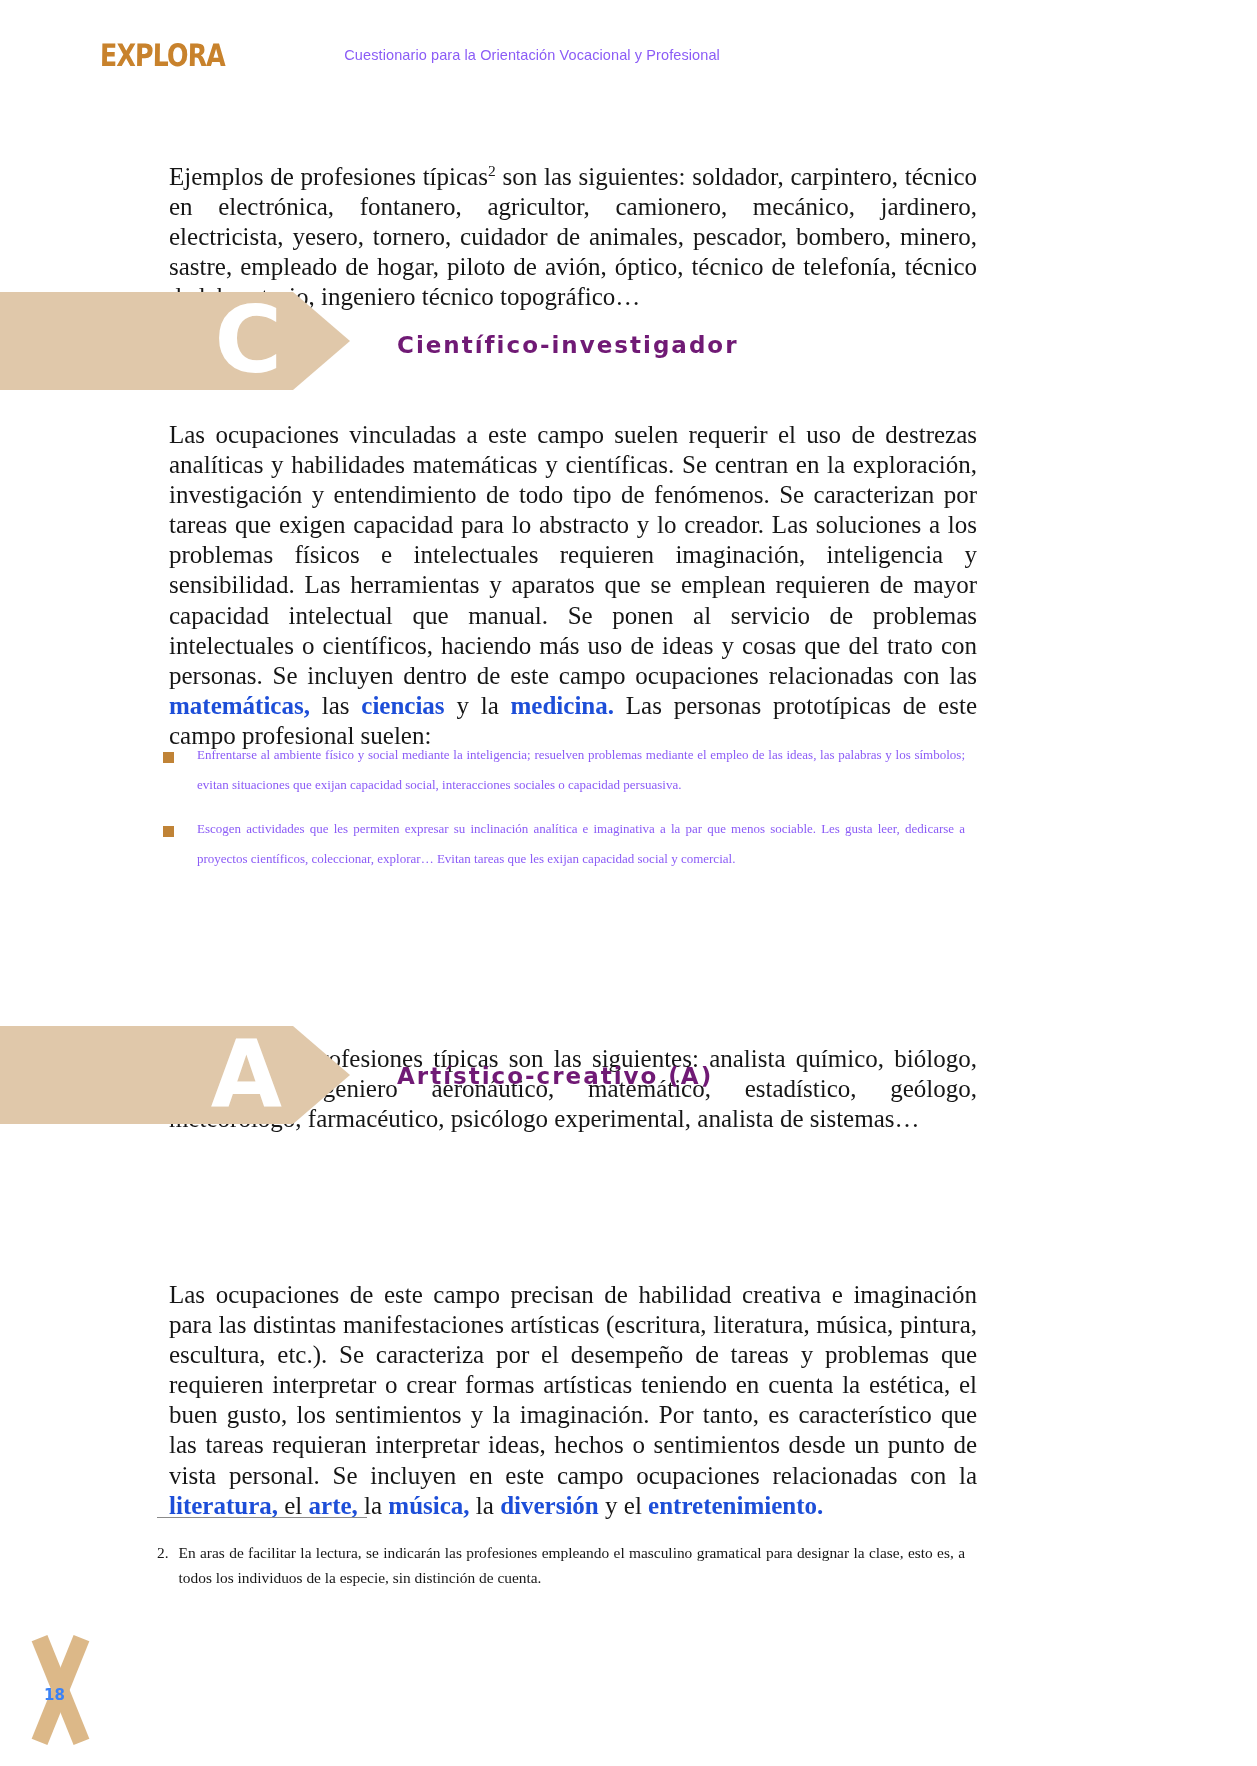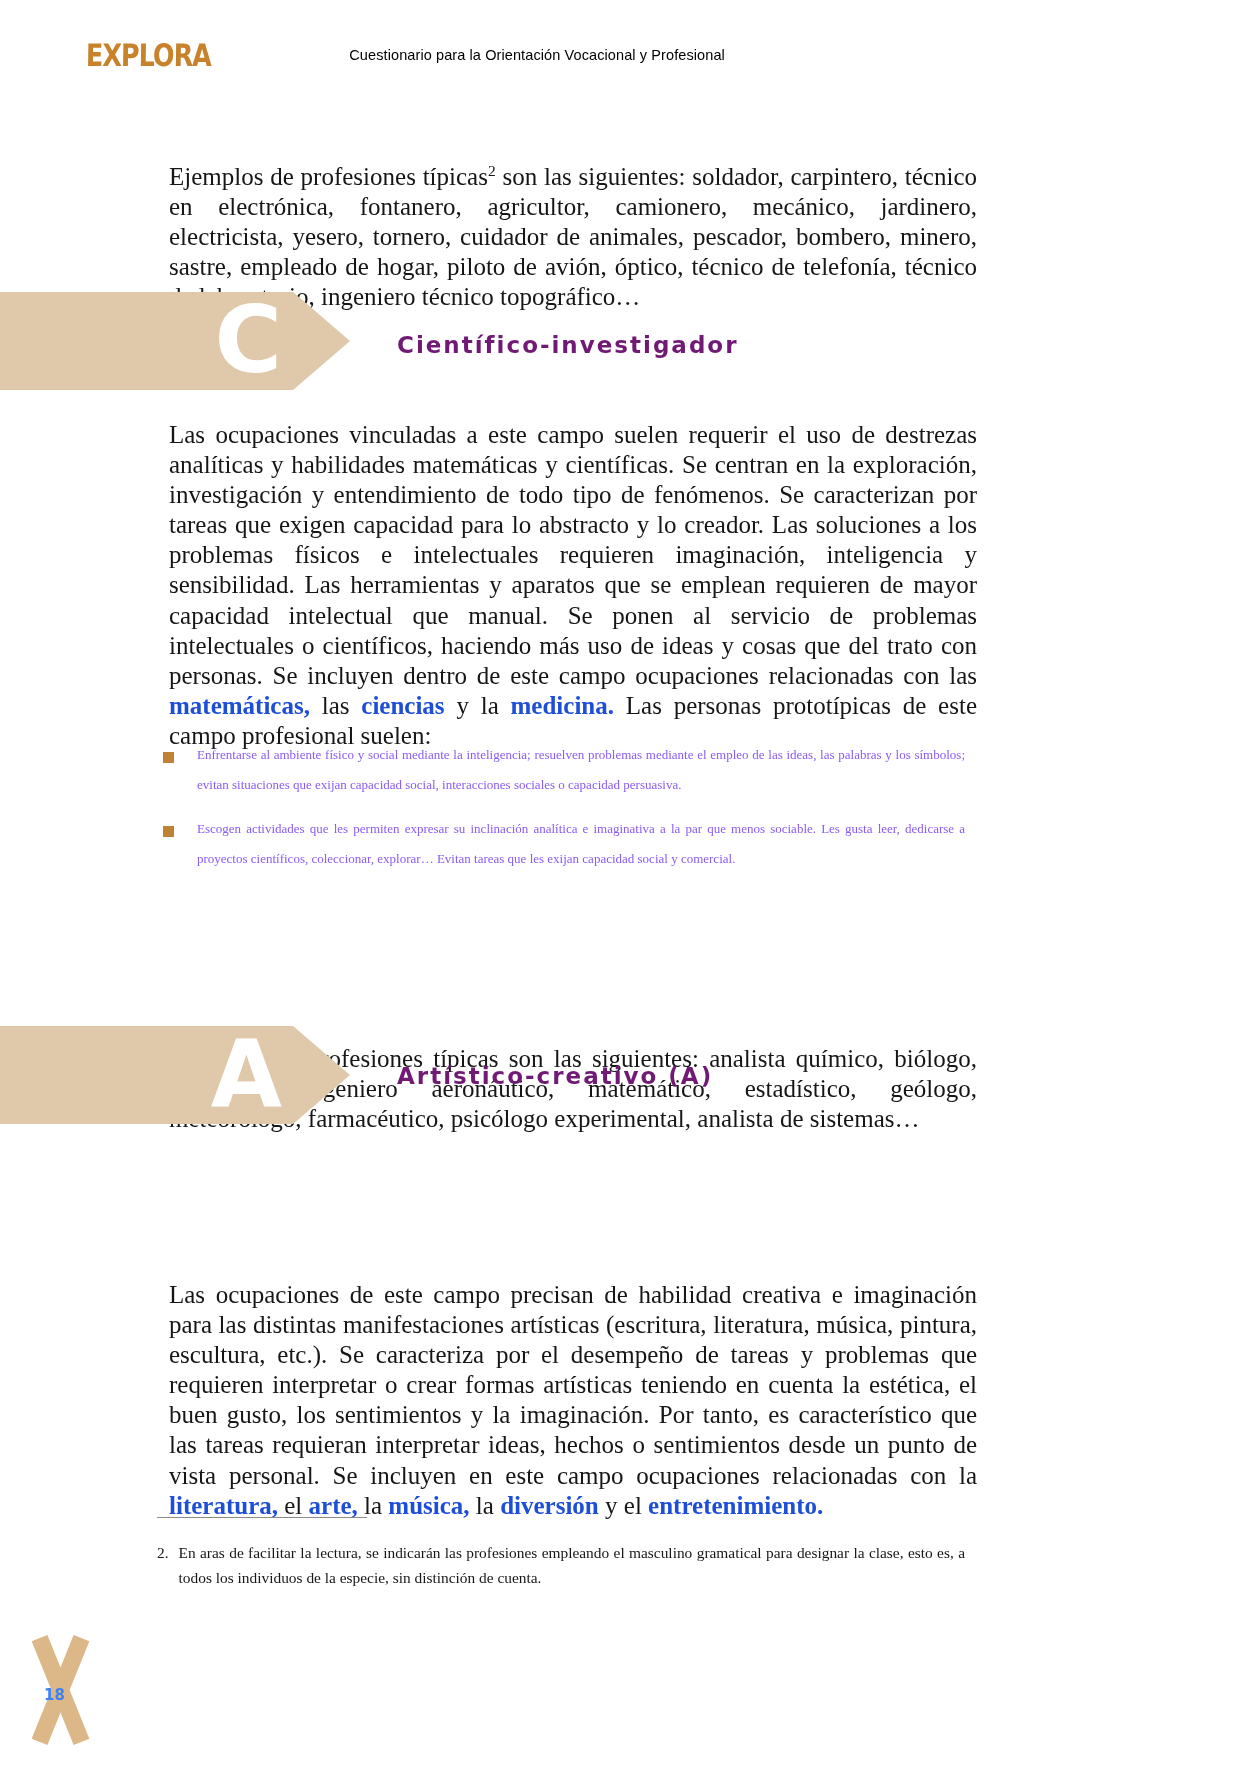--- a/index.html
+++ b/index.html
@@ -13,43 +13,43 @@
     position: relative;
     overflow: hidden;
     font-family: "Liberation Serif", "DejaVu Serif", serif;
     color: #1a1a1a;
   }
 
   
   .page-header {
     position: absolute;
     top: 32px;
-    left: 86px;
+    left: 100px;
     right: 60px;
     height: 46px;
     display: flex;
     align-items: center;
-    gap: 53px;
+    gap: 34px;
     text-align: right;
   }
   .brand-logo {
     font-family: "DejaVu Sans", sans-serif;
     font-weight: 700;
     font-size: 31px;
     letter-spacing: -1.2px;
     color: #c8822c;
     transform: scaleX(0.82) skewX(-1deg);
     transform-origin: left center;
     line-height: 1;
     white-space: nowrap;
   }
   .header-subtitle {
     font-family: "Liberation Sans", "DejaVu Sans", sans-serif;
     font-size: 14.5px;
-    color: #000000;
+    color: #8b5cf6;
     letter-spacing: 0.1px;
     white-space: nowrap;
     margin-left: 58px;
   }
 
   
   .content {
     position: absolute;
     left: 157px;
     top: 0;

